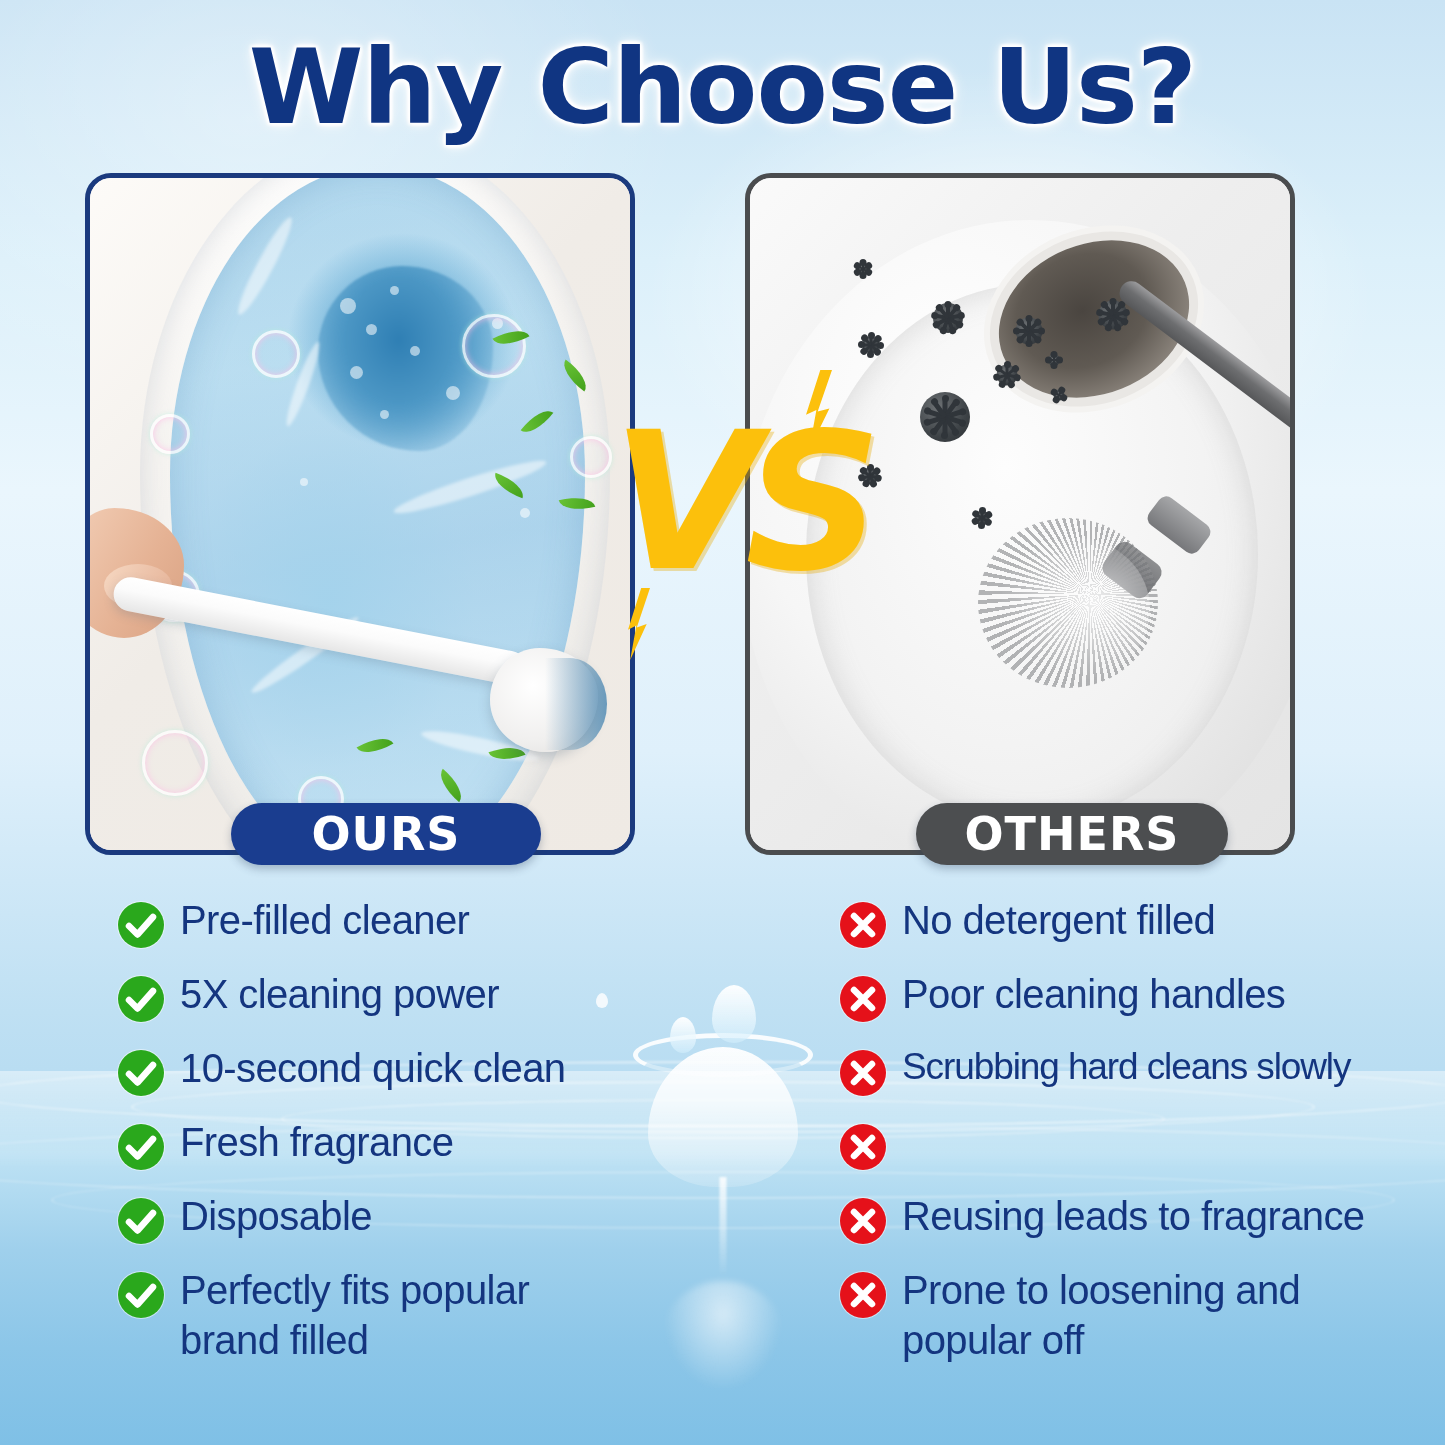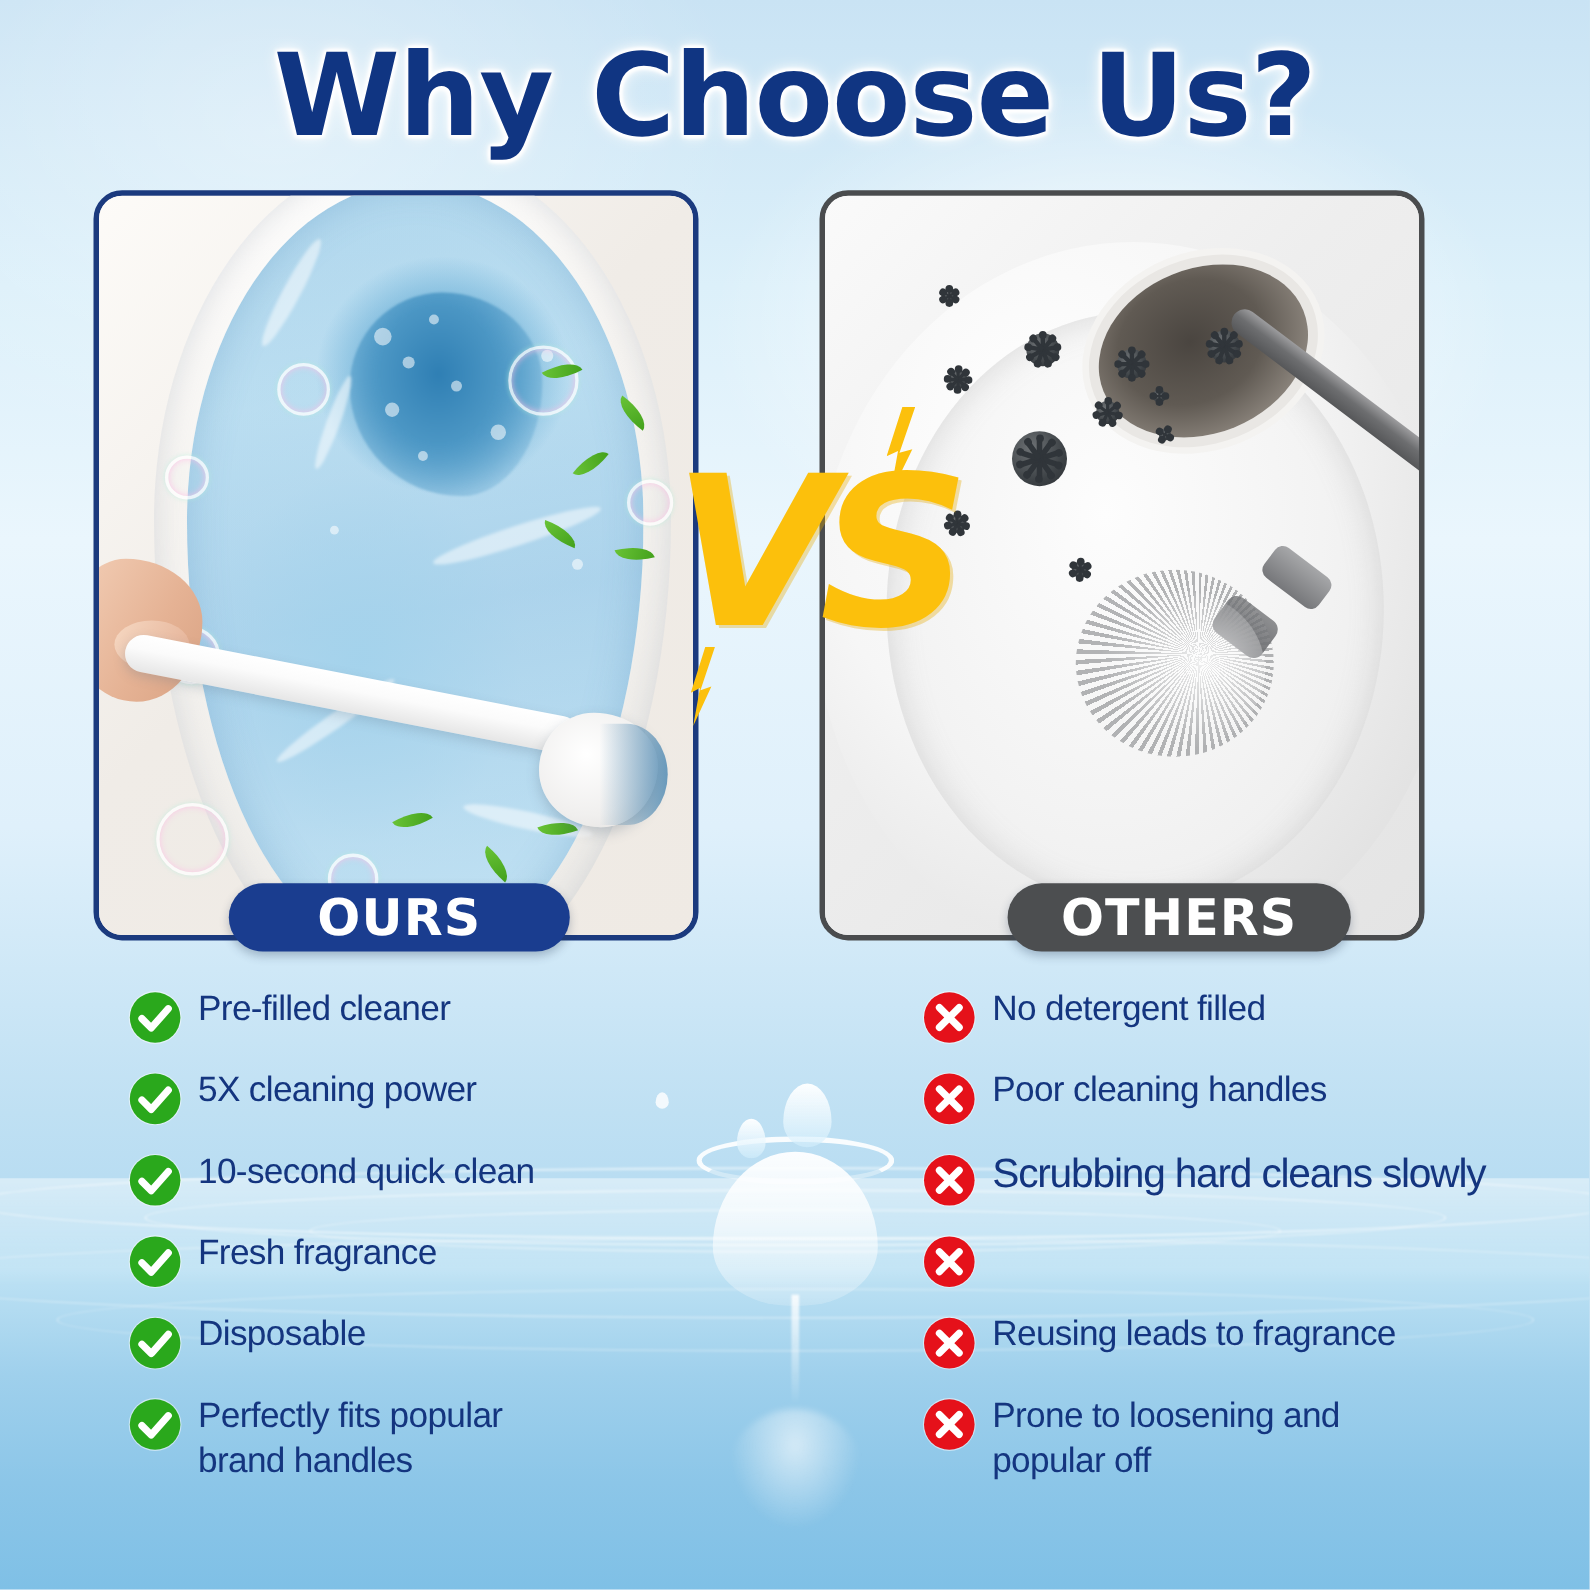--- a/index.html
+++ b/index.html
@@ -206,35 +206,35 @@
 
   
   .badge{
     position:absolute;top:803px;height:62px;border-radius:34px;
     display:flex;align-items:center;justify-content:center;
     color:#ffffff;font-weight:bold;font-size:46px;letter-spacing:1px;
     font-family:"DejaVu Sans","Liberation Sans",sans-serif;
     box-shadow:0 4px 9px rgba(40,60,90,.3);
     z-index:7;
   }
-  .badge-ours{left:208px;width:310px;background:#1a3d8f;}
+  .badge-ours{left:231px;width:310px;background:#1a3d8f;}
   .badge-others{left:916px;width:312px;background:#4c4e50;}
 
   
   .col{position:absolute;top:900px;}
   .col-left{left:118px;width:600px;}
   .col-right{left:840px;width:590px;}
   .frow{display:flex;align-items:flex-start;margin-bottom:26px;}
   .frow.two-line{margin-bottom:0;}
   .mark{flex:0 0 auto;width:46px;height:46px;border-radius:50%;margin-right:16px;position:relative;margin-top:2px;}
   .mark.ok{background:#2aa81c;box-shadow:0 0 0 1px rgba(255,255,255,.5);}
   .mark.no{background:#e5111a;box-shadow:0 0 0 1px rgba(255,255,255,.5);}
   .mark svg{position:absolute;left:0;top:0;width:46px;height:46px;}
   .ftext{
-    color:#14357f;font-size:32px;line-height:1.04;
+    color:#14357f;font-size:40px;line-height:1.04;
     font-family:"Liberation Sans", sans-serif;
     letter-spacing:-.6px;
   }
   .ftext.tight{font-size:37px;letter-spacing:-1.1px;}
 </style>
 </head>
 <body>
 
 <div id="stage">
 
@@ -496,21 +496,21 @@
       <span class="ftext">Disposable</span>
     </div>
     <div class="frow two-line">
       <span class="mark ok">
         <svg viewBox="0 0 46 46">
             <path d="M11 24 L19.5 32.5 L35 15" fill="none" stroke="#ffffff" stroke-width="6.5" stroke-linecap="round" stroke-linejoin="round"></path>
           </svg>
       </span>
       <span>
         <span class="ftext" style="display:block;">Perfectly fits popular</span>
-        <span class="ftext" style="display:block;margin-top:8px;">brand handles</span>
+        <span class="ftext" style="display:block;margin-top:8px;">brand filled</span>
       </span>
     </div>
   </div>
 
   <div class="col col-right">
     <div class="frow">
       <span class="mark no">
         <svg viewBox="0 0 46 46">
             <path d="M14 14 L32 32 M32 14 L14 32" fill="none" stroke="#ffffff" stroke-width="6.5" stroke-linecap="round"></path>
           </svg>

